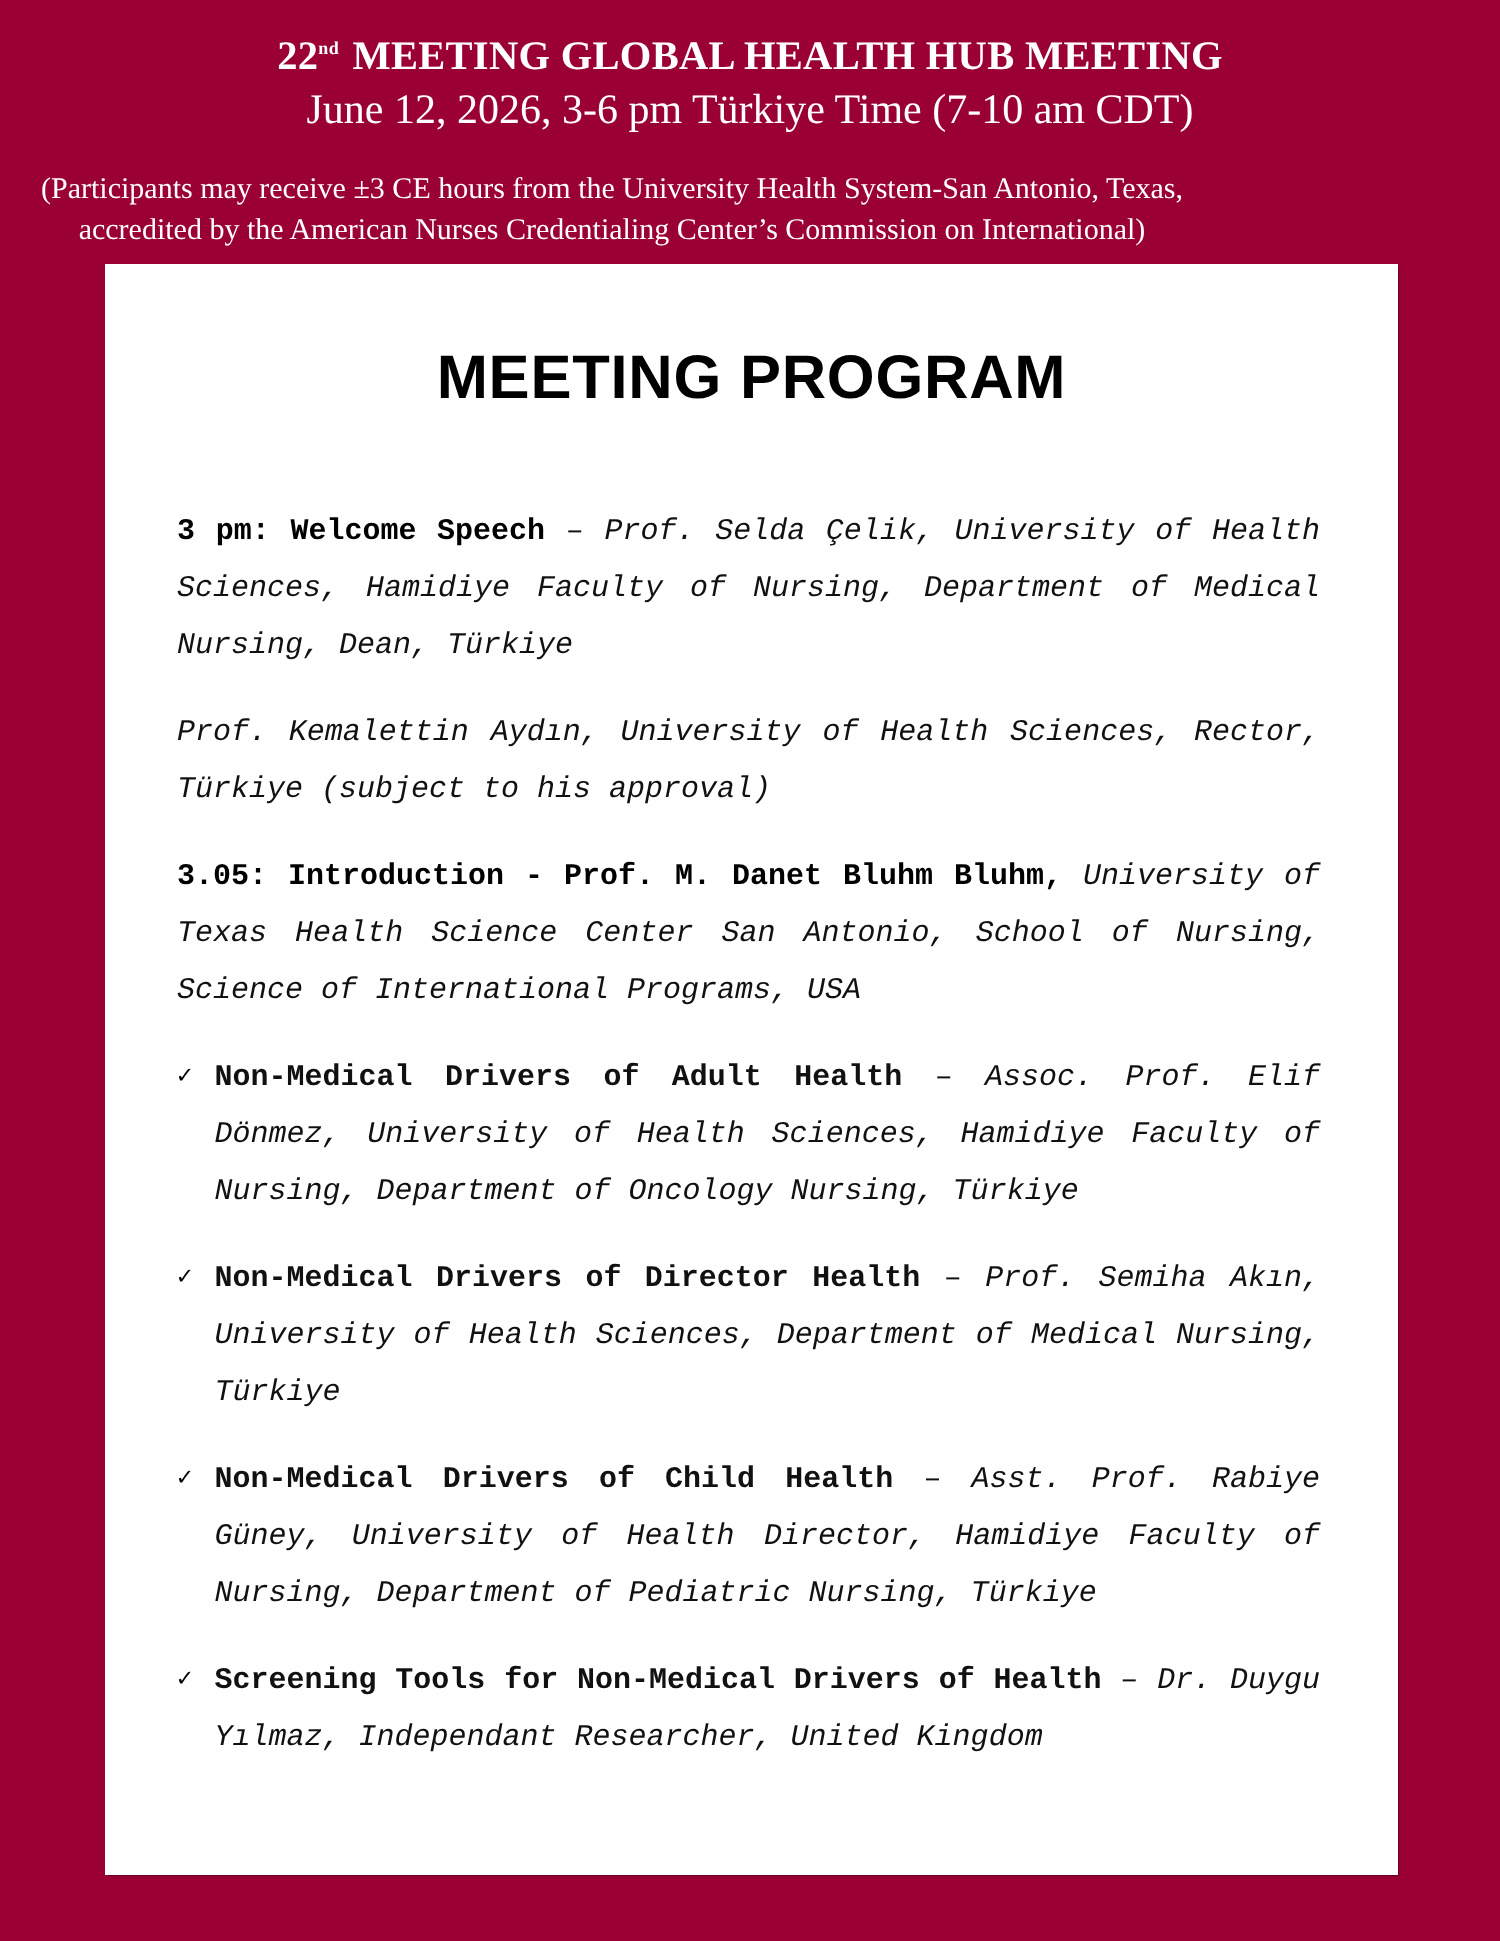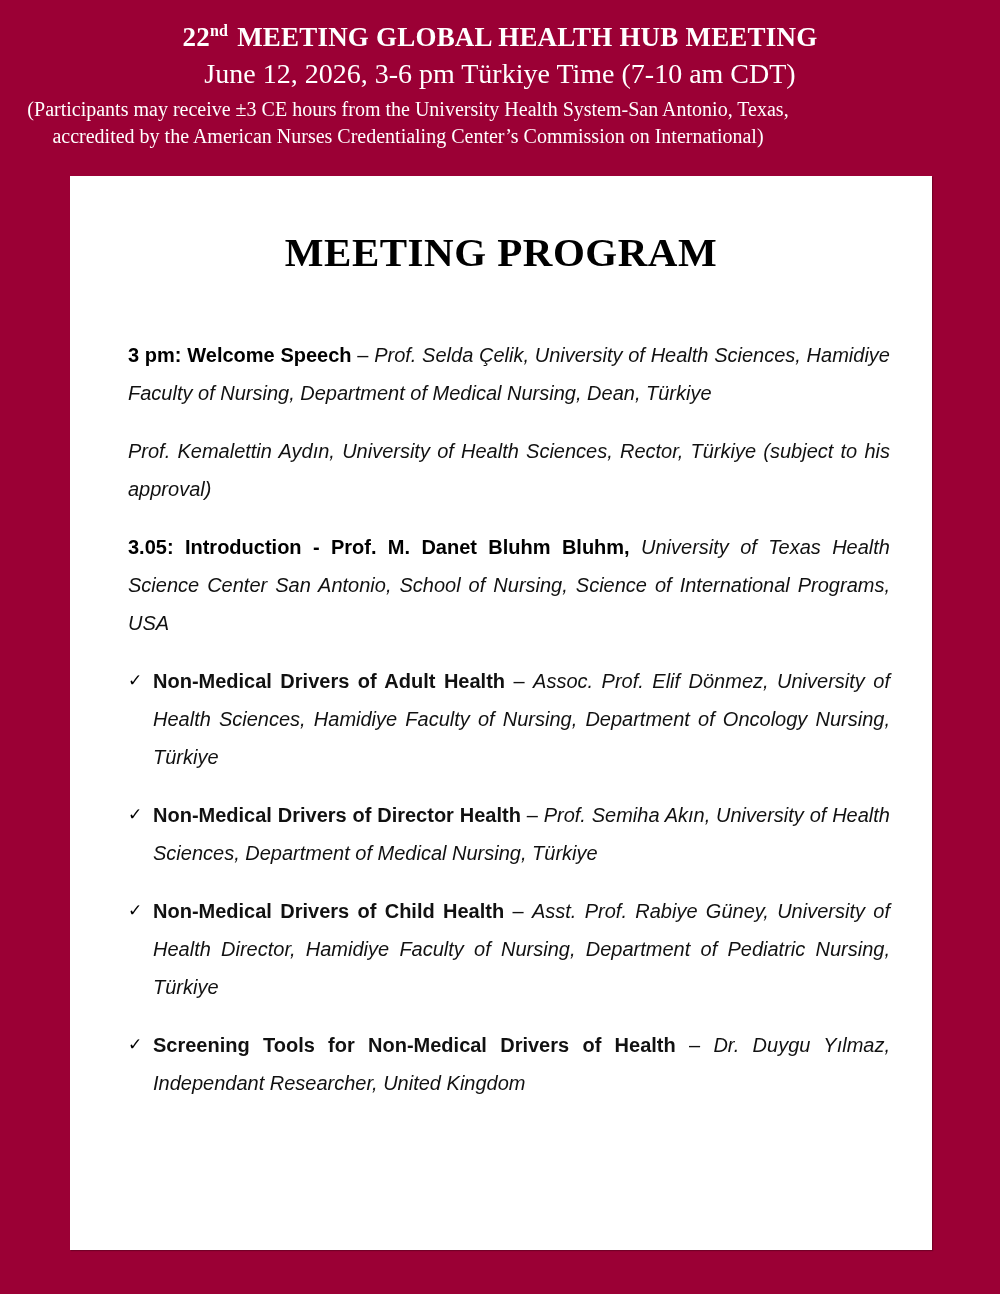--- a/index.html
+++ b/index.html
@@ -12,47 +12,47 @@
   }
   .header {
     position: absolute; left: 0; top: 0; width: 1000px;
     text-align: center; color: #ffffff;
   }
   .h-title {
     position: absolute; top: 22px; width: 1000px;
     font-family: "Liberation Serif", serif;
     font-weight: bold; font-size: 27px; letter-spacing: 0.2px;
   }
-  .h-title sup { font-size: 16px; vertical-align: 10px; margin-right: 2px; }
+  .h-title sup { font-size: 12px; vertical-align: 10px; margin-right: 2px; }
   .h-date {
     position: absolute; top: 58px; width: 1000px;
     font-family: "Liberation Serif", serif;
     font-size: 28px;
   }
   .h-note {
-    position: absolute; top: 96px; width: 816px;
+    position: absolute; top: 113px; width: 816px;
     font-family: "Liberation Serif", serif;
     font-size: 20px; line-height: 27px; text-align: center;
   }
   .panel {
     position: absolute; left: 70px; top: 176px;
     width: 862px; height: 1074px;
     background: #ffffff;
     box-shadow: 1px 1px 1px rgba(0,0,0,0.25);
   }
   .program-title {
     position: absolute; top: 52px; left: 0; width: 862px;
     text-align: center;
-    font-family: Liberation Serif, serif;
+    font-family: Liberation Sans, sans-serif;
     font-weight: bold; font-size: 41px; color: #000;
     letter-spacing: 0.5px;
   }
   .content {
-    position: absolute; left: 58px; width: 762px; top: 160px;
-    font-family: Liberation Sans, sans-serif;
+    position: absolute; left: 48px; width: 762px; top: 160px;
+    font-family: Liberation Mono, monospace;
     font-size: 20px; line-height: 38px; color: #111;
     text-align: justify;
   }
   .para { margin: 0 0 20px 0; }
   .para b { font-weight: bold; color: #000; }
   .para i { font-style: italic; }
   .check-item {
     position: relative; padding-left: 25px; margin: 0 0 20px 0;
     text-align: justify;
   }

